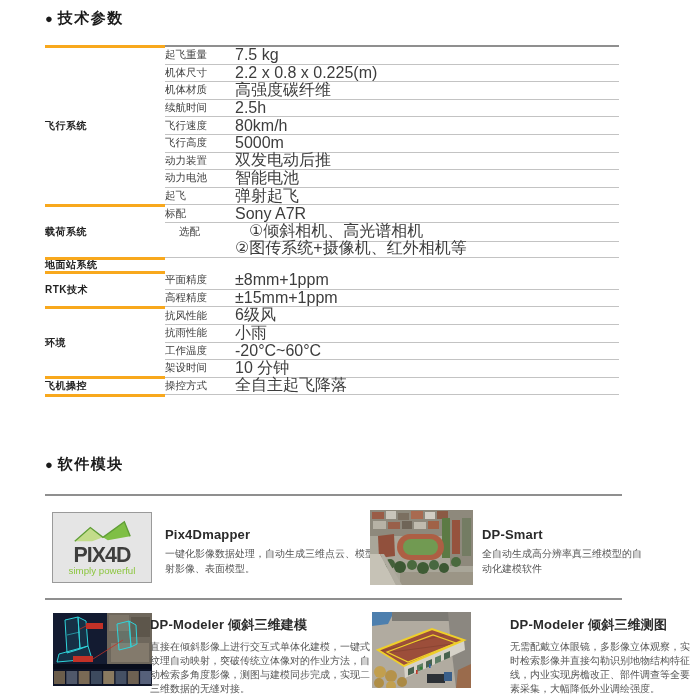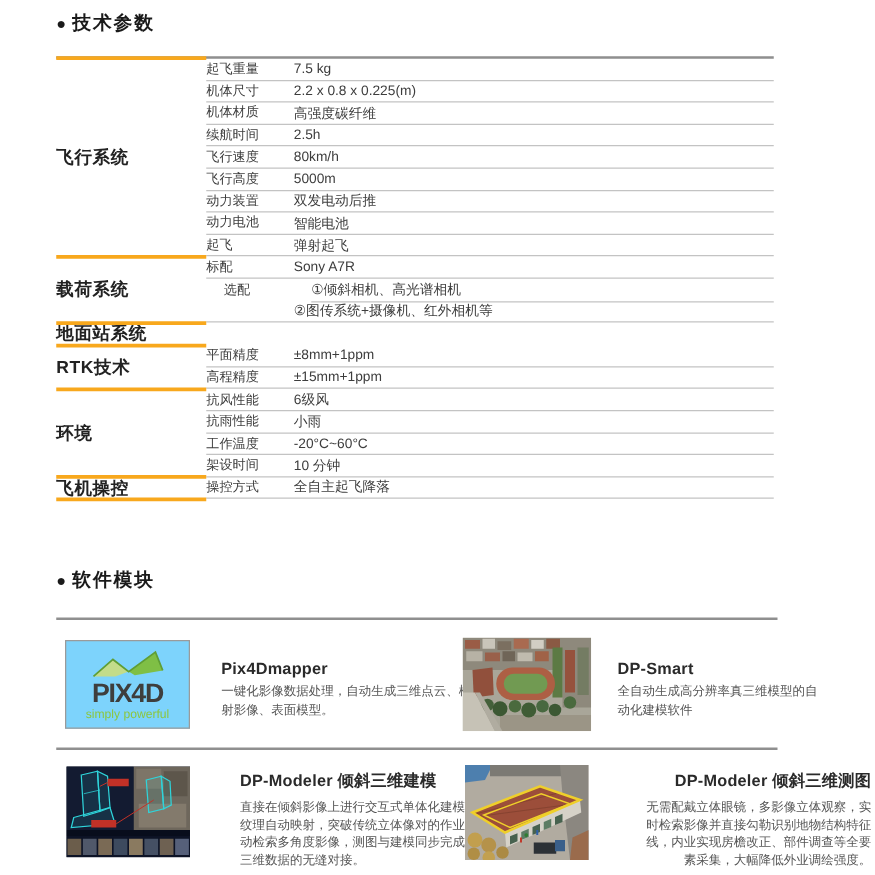--- a/index.html
+++ b/index.html
@@ -11,44 +11,44 @@
   #h1 { top:9px; } #h2 { top:455px; }
   .bullet { font-size:13px; color:#1a1a1a; line-height:1; }
   .sec-title { font-size:15px; font-weight:700; color:#1a1a1a; letter-spacing:1.5px; }
 
   
   .spec-table { position:absolute; left:45px; top:47px; width:574px; }
   .top-gray { position:absolute; top:-2px; left:0; width:574px; height:2px; background:#8f8f8f; }
   .top-orange { position:absolute; top:-2.5px; left:0; width:120px; height:3px; background:#F8A81D; z-index:3; }
   .group { display:flex; position:relative; }
   .g-label { width:120px; position:relative; display:flex; align-items:center; flex-shrink:0; }
-  .g-name { font-size:14px; font-weight:700; color:#222; letter-spacing:0.5px; }
+  .g-name { font-size:10px; font-weight:700; color:#222; letter-spacing:0.5px; }
   .g-orange { position:absolute; bottom:-1.5px; left:0; width:120px; height:3px; background:#F8A81D; z-index:3; }
   .g-rows { flex:1; display:flex; flex-direction:column; }
   .row { height:17.6px; display:flex; align-items:center; border-bottom:1px solid #c3c3c3; position:relative; }
   .row.pb { border-bottom:none;margin-left:14px; }
   .row.pb::after { content:""; position:absolute; left:70px; right:0; bottom:-1px; height:1px; background:#c3c3c3; }
   .rl { width:70px; flex-shrink:0; font-size:10.5px; color:#3d3d3d; }
-  .rv { font-size:11px; color:#3d3d3d; }
+  .rv { font-size:16px; color:#3d3d3d; }
 
   
   .divider { position:absolute; left:45px; width:577px; height:2px; background:#8f8f8f; }
   #div1 { top:494px; } #div2 { top:598px; }
 
   .m-img { position:absolute; overflow:hidden; }
-  #img1 { left:52px; top:512px; width:100px; height:71px; border:1px solid #9a9a9a; background:#7dd3fc; }
+  #img1 { left:52px; top:512px; width:100px; height:71px; border:1px solid #9a9a9a; background:#e5e5e5; }
   #img2 { left:370px; top:510px; width:103px; height:75px; }
   #img3 { left:53px; top:613px; width:99px; height:73px; }
   #img4 { left:372px; top:612px; width:99px; height:76px; }
 
-  .mtext { position:absolute;margin-left:12px; }
+  .mtext { position:absolute; }
   #mt1 { left:165px; top:527px; width:235px; }
   #mt2 { left:482px; top:527px; width:165px; }
-  #mt3 { left:180px; top:616px; width:226px; }
-  #mt4 { left:499px; top:616px; width:186px;text-align:right; }
+  #mt3 { left:150px; top:616px; width:226px; }
+  #mt4 { left:510px; top:616px; width:186px; }
   .m-title { font-size:13px; font-weight:700; color:#2a2a2a; letter-spacing:0.2px; }
   .m-desc { margin-top:5px; font-size:10px; color:#555; line-height:14.5px; }
   #mt3 .m-desc, #mt4 .m-desc { line-height:14px; margin-top:6px; }
 </style>
 </head>
 <body>
 
 <div class="page">
 
   <div class="sec-header" id="h1">

